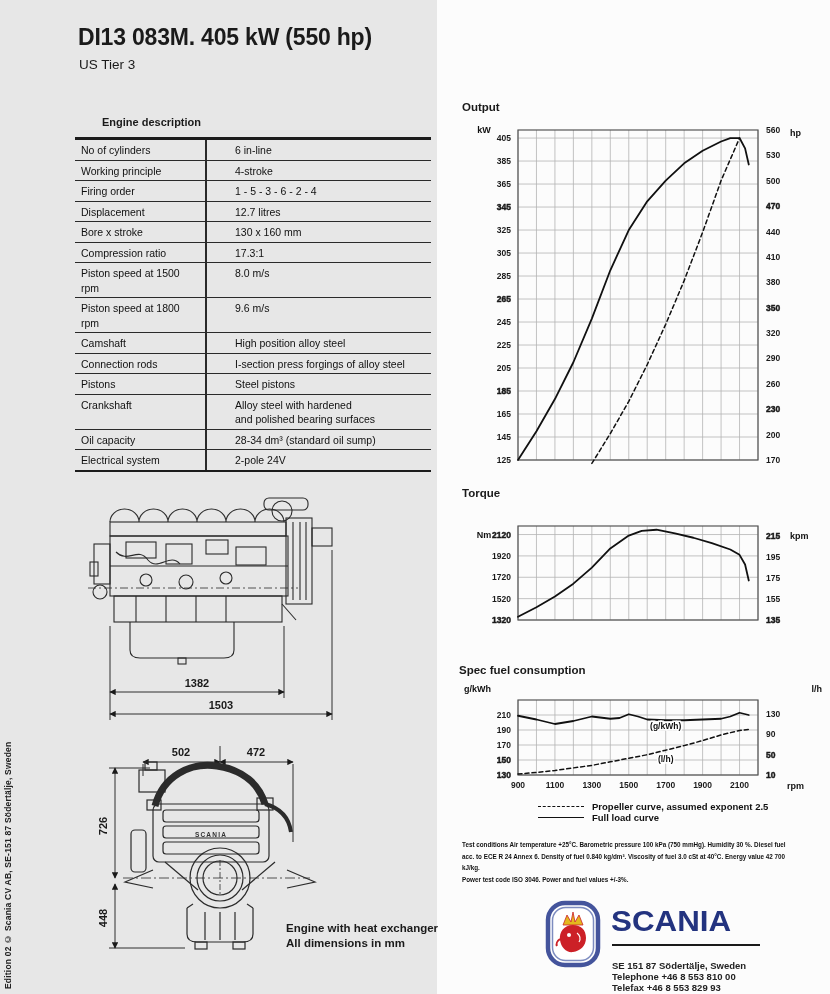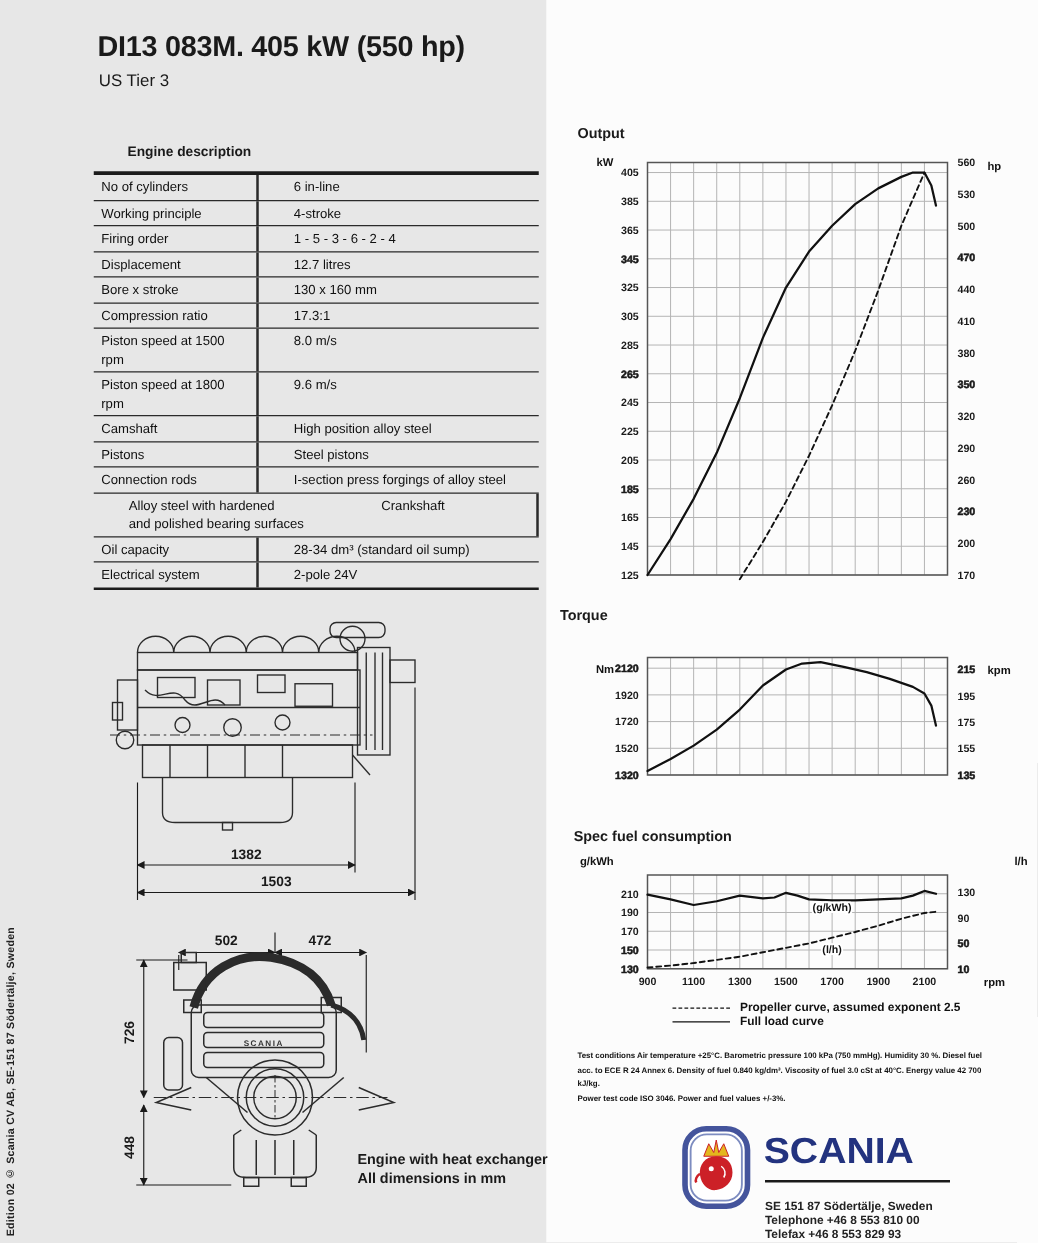--- a/index.html
+++ b/index.html
@@ -100,37 +100,37 @@
         <div>9.6 m/s</div>
       </div>
     </div>
     <div class="tr">
       <div class="td label">Camshaft</div>
       <div class="td value">
         <div>High position alloy steel</div>
       </div>
     </div>
     <div class="tr">
+      <div class="td label">Connection rods</div>
+      <div class="td value">
+        <div>I-section press forgings of alloy steel</div>
+      </div>
+    </div>
+    <div class="tr">
       <div class="td label">Pistons</div>
       <div class="td value">
         <div>Steel pistons</div>
       </div>
     </div>
     <div class="tr">
-      <div class="td label">Connection rods</div>
-      <div class="td value">
-        <div>I-section press forgings of alloy steel</div>
-      </div>
-    </div>
-    <div class="tr">
+      <div class="td label">Crankshaft</div>
       <div class="td value">
         <div>Alloy steel with hardened</div>
         <div>and polished bearing surfaces</div>
       </div>
-      <div class="td label">Crankshaft</div>
     </div>
     <div class="tr">
       <div class="td label">Oil capacity</div>
       <div class="td value">
         <div>28-34 dm³  (standard oil sump)</div>
       </div>
     </div>
     <div class="tr">
       <div class="td label">Electrical system</div>
       <div class="td value">
@@ -310,21 +310,21 @@
       <text x="304" y="270.8461538461538" text-anchor="start" class="tick">260</text>
       <text x="304" y="296.2307692307692" text-anchor="start" class="tick b">230</text>
       <text x="304" y="321.61538461538464" text-anchor="start" class="tick">200</text>
       <text x="304" y="347" text-anchor="start" class="tick">170</text>
       <text x="22" y="17" text-anchor="middle" class="unit">kW</text>
       <text x="328" y="20" text-anchor="start" class="unit">hp</text>
       <polyline points="56,344 74.46153846153847,315.25435540069685 92.92307692307693,283.05923344947735 111.38461538461539,246.26480836236934 129.84615384615387,202.57142857142858 148.30769230769232,154.2787456445993 166.76923076923077,114.0348432055749 185.23076923076923,85.28919860627178 203.6923076923077,64.59233449477352 222.15384615384616,47.344947735191624 240.6153846153846,34.69686411149826 259.0769230769231,25.498257839721248 268.30769230769226,22.04878048780489 277.53846153846155,22.04878048780489 283.0769230769231,32.39721254355402 286.7692307692308,48.4947735191638" fill="none" stroke="#111" stroke-width="1.8" stroke-dasharray="none" stroke-linejoin="round" stroke-linecap="round"></polyline>
       <polyline points="129.84615384615387,347.44947735191636 148.30769230769232,317.55400696864115 166.76923076923077,285.3588850174216 185.23076923076923,248.5644599303136 203.6923076923077,208.3205574912892 222.15384615384616,164.62717770034845 240.6153846153846,116.33449477351917 259.0769230769231,64.59233449477352 277.53846153846155,22.04878048780489" fill="none" stroke="#111" stroke-width="1.5" stroke-dasharray="4 3" stroke-linejoin="round" stroke-linecap="round"></polyline>
     </svg></div>
 
-<div class="chart-title" style="left:448px;top:487px;">Torque</div>
+<div class="chart-title" style="left:462px;top:487px;">Torque</div>
 <div class="abs" style="left:462px;top:500px;"><svg width="368" height="140">
       <line x1="56" y1="26" x2="56" y2="120" stroke="#b4b4b4" stroke-width="0.8"></line>
       <line x1="74.46153846153847" y1="26" x2="74.46153846153847" y2="120" stroke="#b4b4b4" stroke-width="0.8"></line>
       <line x1="92.92307692307693" y1="26" x2="92.92307692307693" y2="120" stroke="#b4b4b4" stroke-width="0.8"></line>
       <line x1="111.38461538461539" y1="26" x2="111.38461538461539" y2="120" stroke="#b4b4b4" stroke-width="0.8"></line>
       <line x1="129.84615384615387" y1="26" x2="129.84615384615387" y2="120" stroke="#b4b4b4" stroke-width="0.8"></line>
       <line x1="148.30769230769232" y1="26" x2="148.30769230769232" y2="120" stroke="#b4b4b4" stroke-width="0.8"></line>
       <line x1="166.76923076923077" y1="26" x2="166.76923076923077" y2="120" stroke="#b4b4b4" stroke-width="0.8"></line>
       <line x1="185.23076923076923" y1="26" x2="185.23076923076923" y2="120" stroke="#b4b4b4" stroke-width="0.8"></line>
       <line x1="203.6923076923077" y1="26" x2="203.6923076923077" y2="120" stroke="#b4b4b4" stroke-width="0.8"></line>

